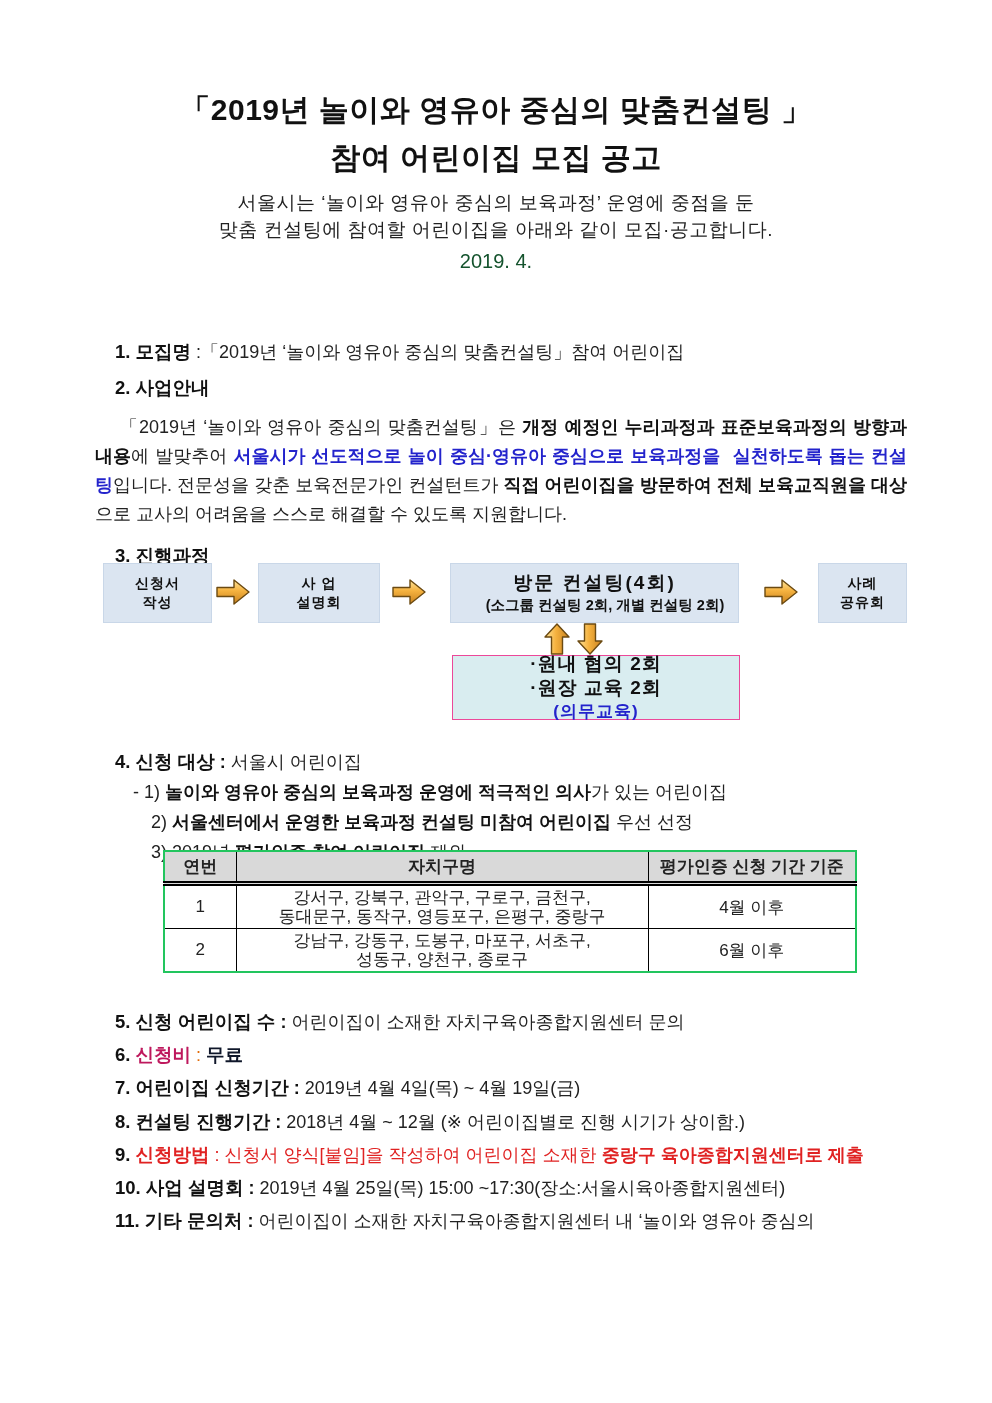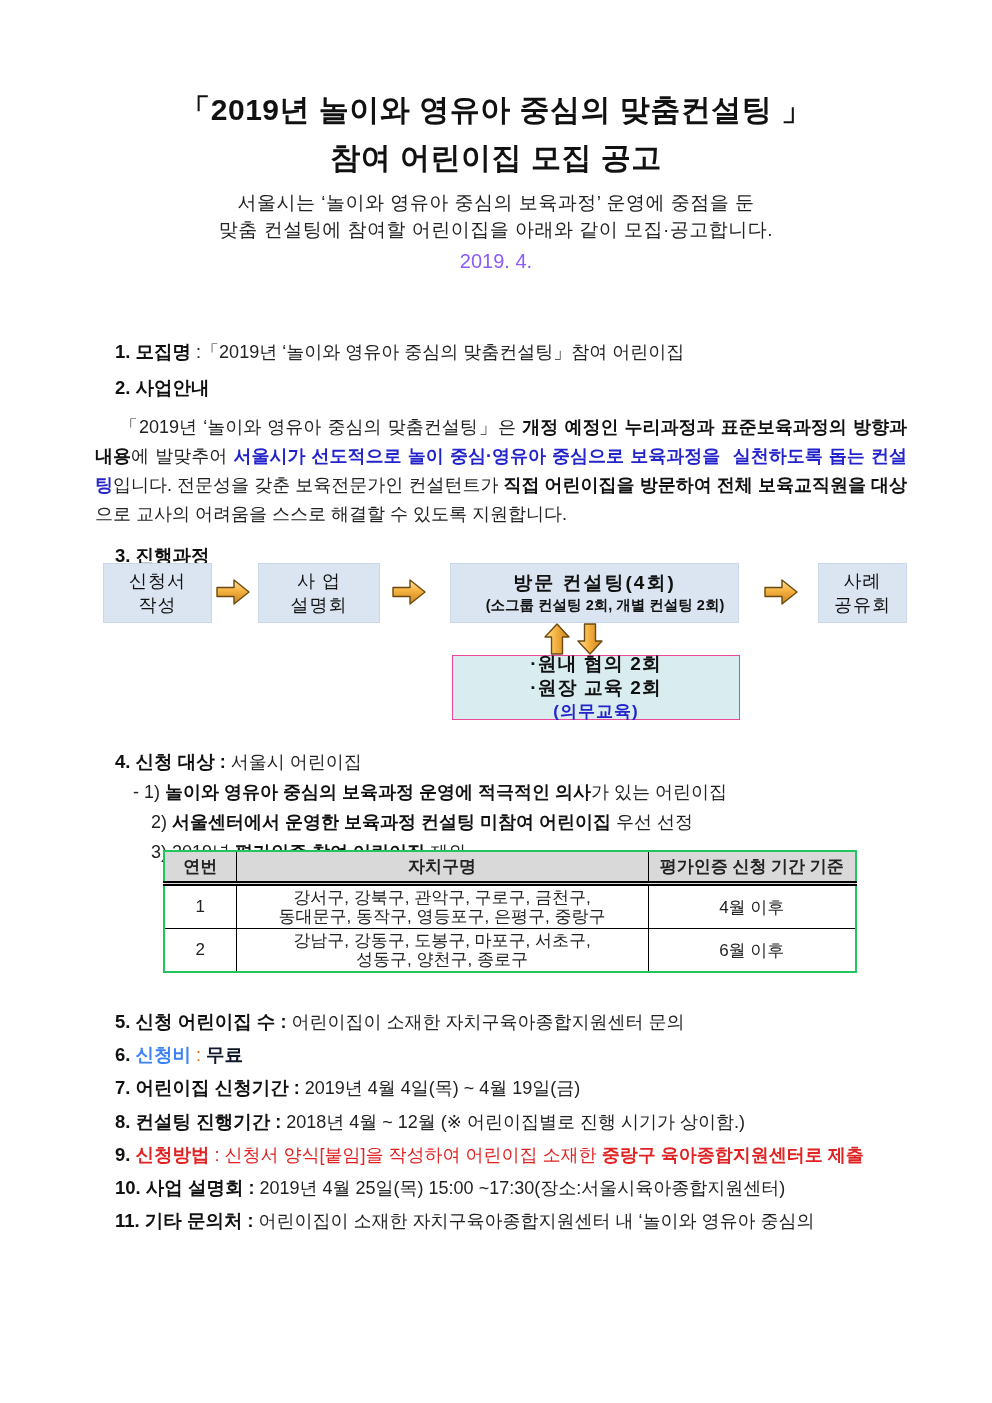--- a/index.html
+++ b/index.html
@@ -2,35 +2,35 @@
 <html><head>
 <meta charset="utf-8">
 <style>
   html,body{margin:0;padding:0;background:#ffffff;}
   body{font-family:"Liberation Sans","DejaVu Sans",sans-serif;color:#1a1a1a;}
   .page{position:relative;width:992px;height:1403px;background:#fff;overflow:hidden;}
   .abs{position:absolute;}
   .ctr{left:0;width:992px;text-align:center;}
   .title{font-size:30px;font-weight:bold;letter-spacing:0.5px;color:#111;}
   .subtitle{font-size:19px;color:#222;letter-spacing:0.5px;}
-  .date{font-size:20px;color:#8b5cf6;}
+  .date{font-size:20px;color:#14532d;}
   .line{font-size:18px;white-space:pre-wrap;color:#222;}
   .hline{font-size:18.5px;}
   .b{font-weight:bold;color:#111;}
   .bb{font-weight:bold;color:#2323cc;}
   .red{color:#e02222;}
   .redb{color:#e02222;font-weight:bold;}
-  .orangeb{color:#3b82f6;font-weight:bold;}
+  .orangeb{color:#be185d;font-weight:bold;}
   .orange{color:#e36c09;}
   .freered{color:#0f172a;font-weight:bold;}
   .para{width:812px;font-size:18px;line-height:29px;text-align:justify;white-space:pre-wrap;color:#222;}
   
   .fbox{background:#dbe5f1;border:1px solid #c9d7e8;display:flex;flex-direction:column;
         align-items:center;justify-content:center;text-align:center;}
-  .fbox .l1,.fbox .l2{font-size:18px;font-weight:400;line-height:1.35;letter-spacing:1px;color:#111;}
+  .fbox .l1,.fbox .l2{font-size:14px;font-weight:700;line-height:1.35;letter-spacing:1px;color:#111;}
   .fbox3 .l1{font-size:19px;font-weight:600;letter-spacing:2px;}
   .fbox3 .l2{font-size:14.5px;font-weight:bold;letter-spacing:0;margin-left:21px;}
   .subbox{background:#d9edf0;border:1px solid #ec4899;display:flex;flex-direction:column;
         align-items:center;justify-content:center;text-align:center;}
   .subbox .l{font-size:19px;font-weight:bold;letter-spacing:1px;line-height:1.25;color:#111;}
   .subbox .l3{font-size:17px;font-weight:bold;color:#2323cc;letter-spacing:1px;}
   .arrow{line-height:0;}
   
   table.gu{border-collapse:collapse;table-layout:fixed;width:692px;font-size:17px;
         text-align:center;color:#222;border:2px solid #22c55e;}

